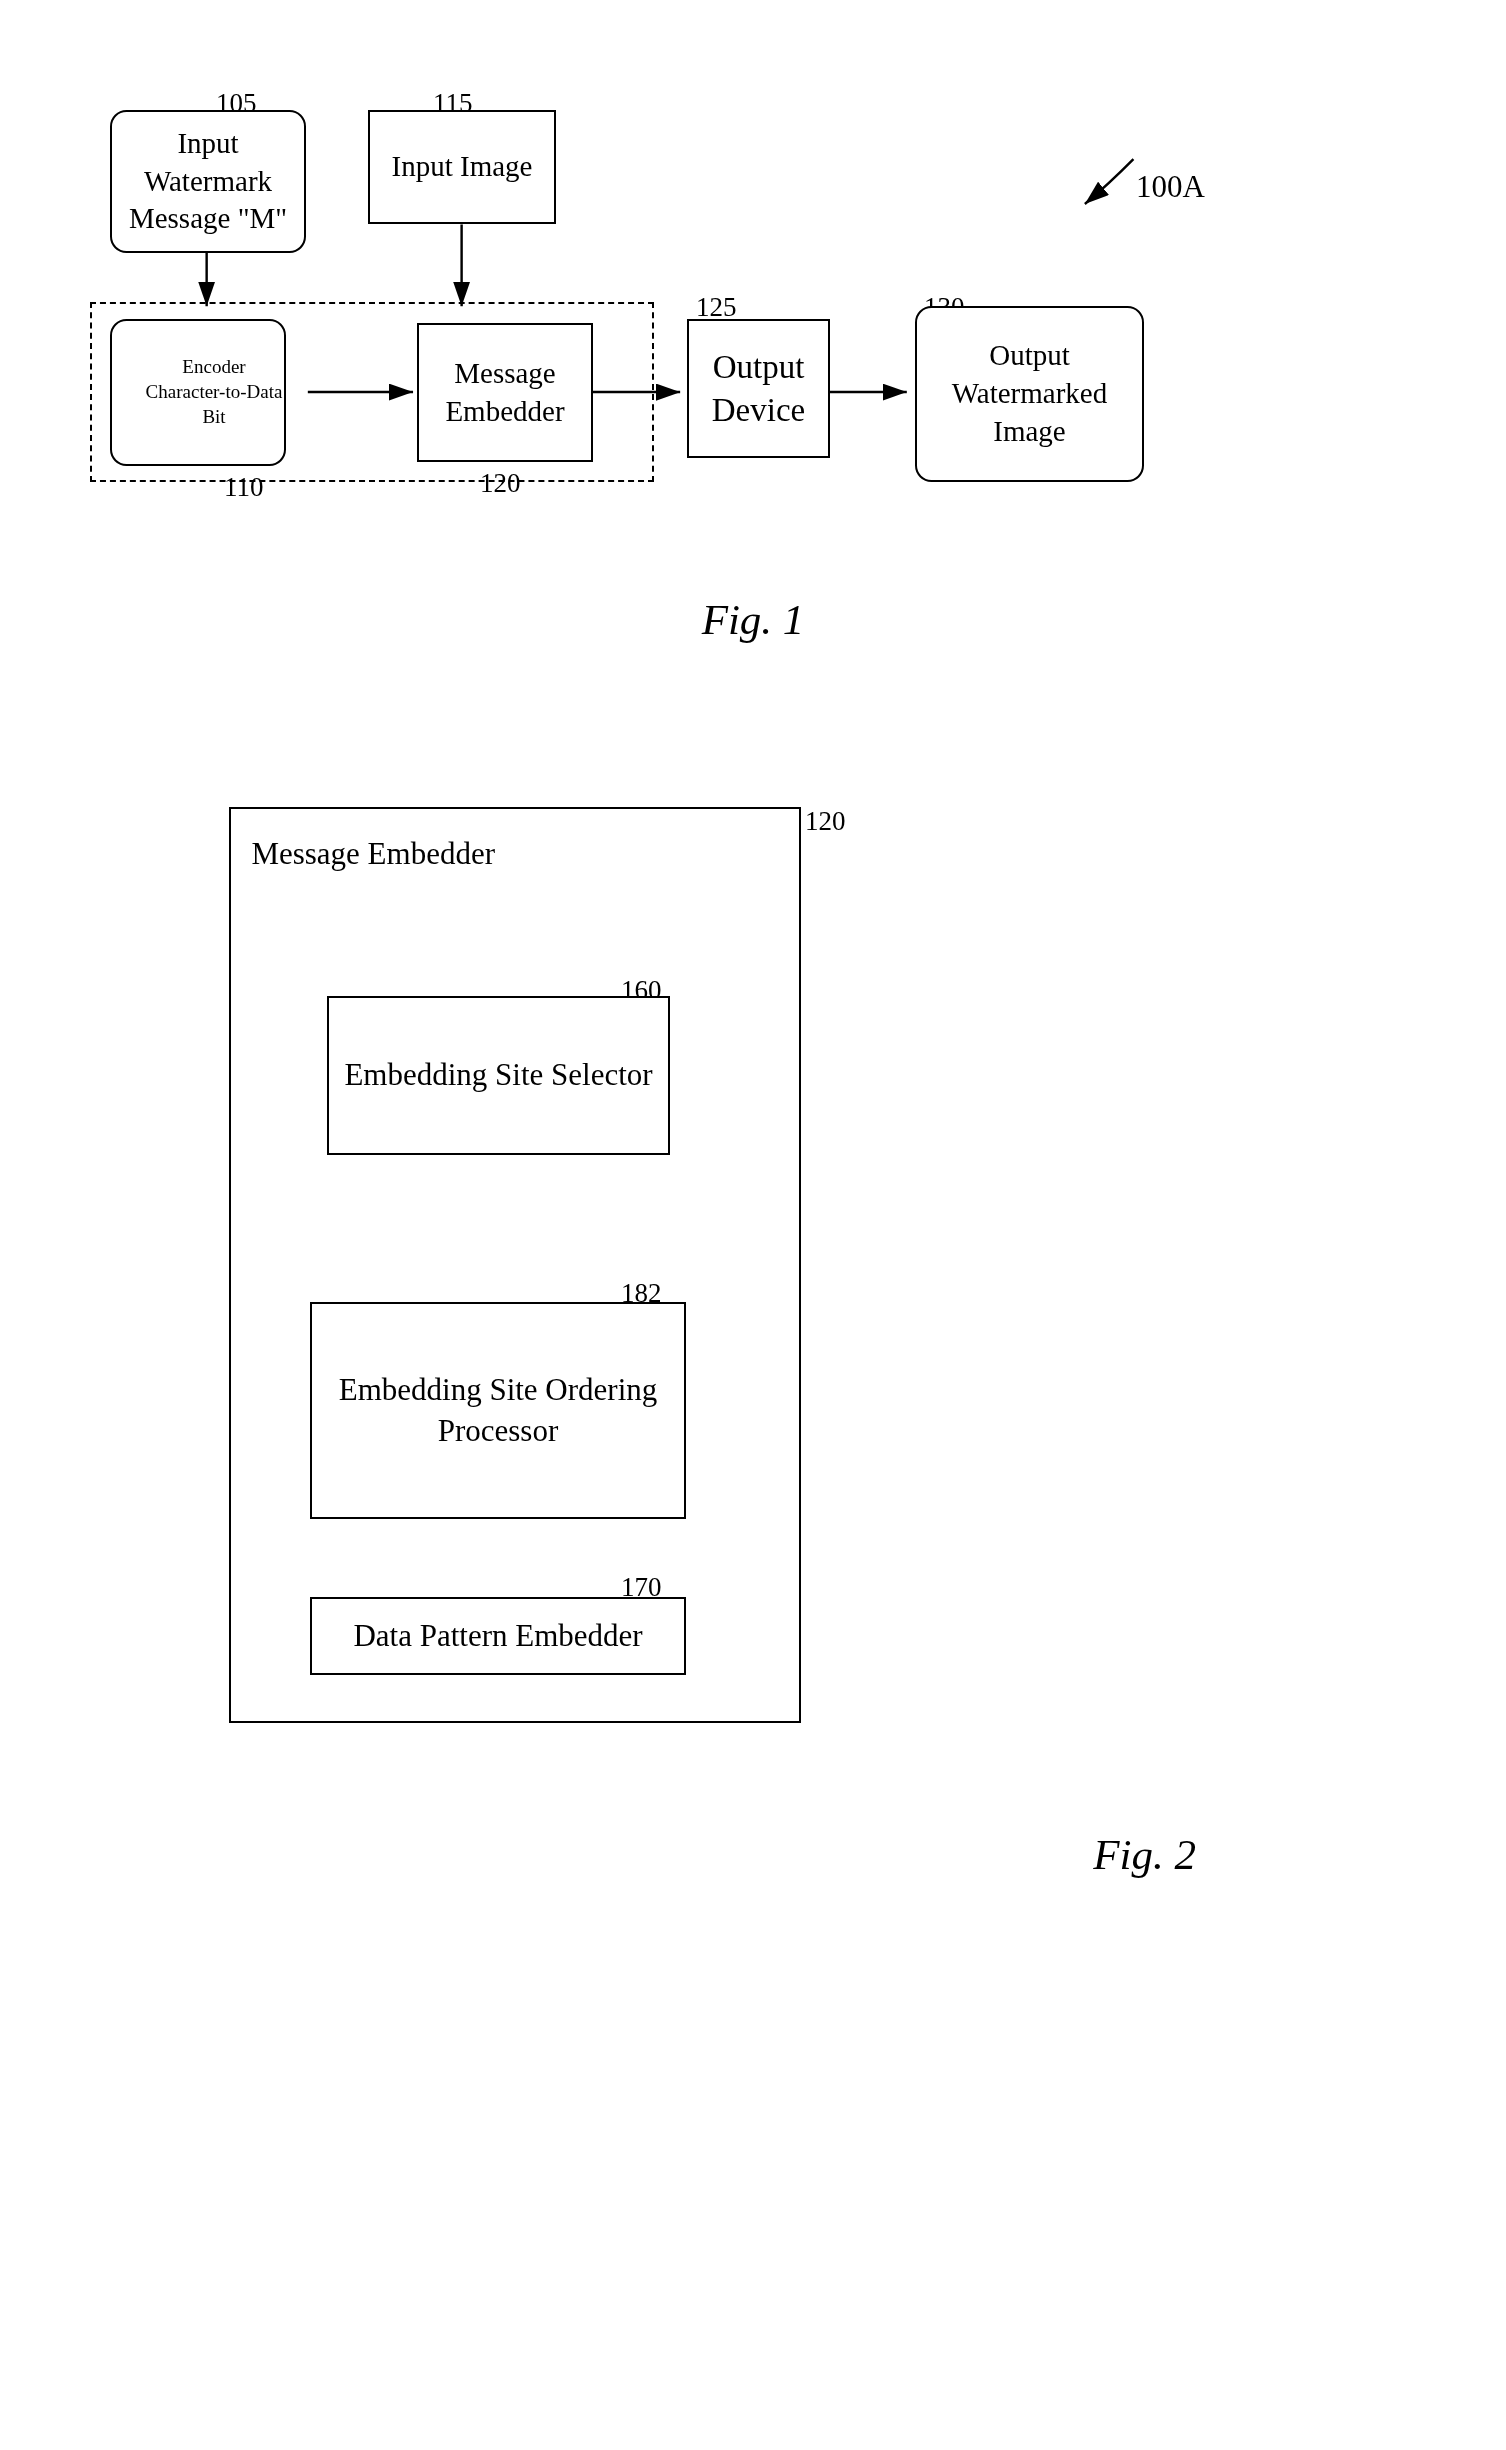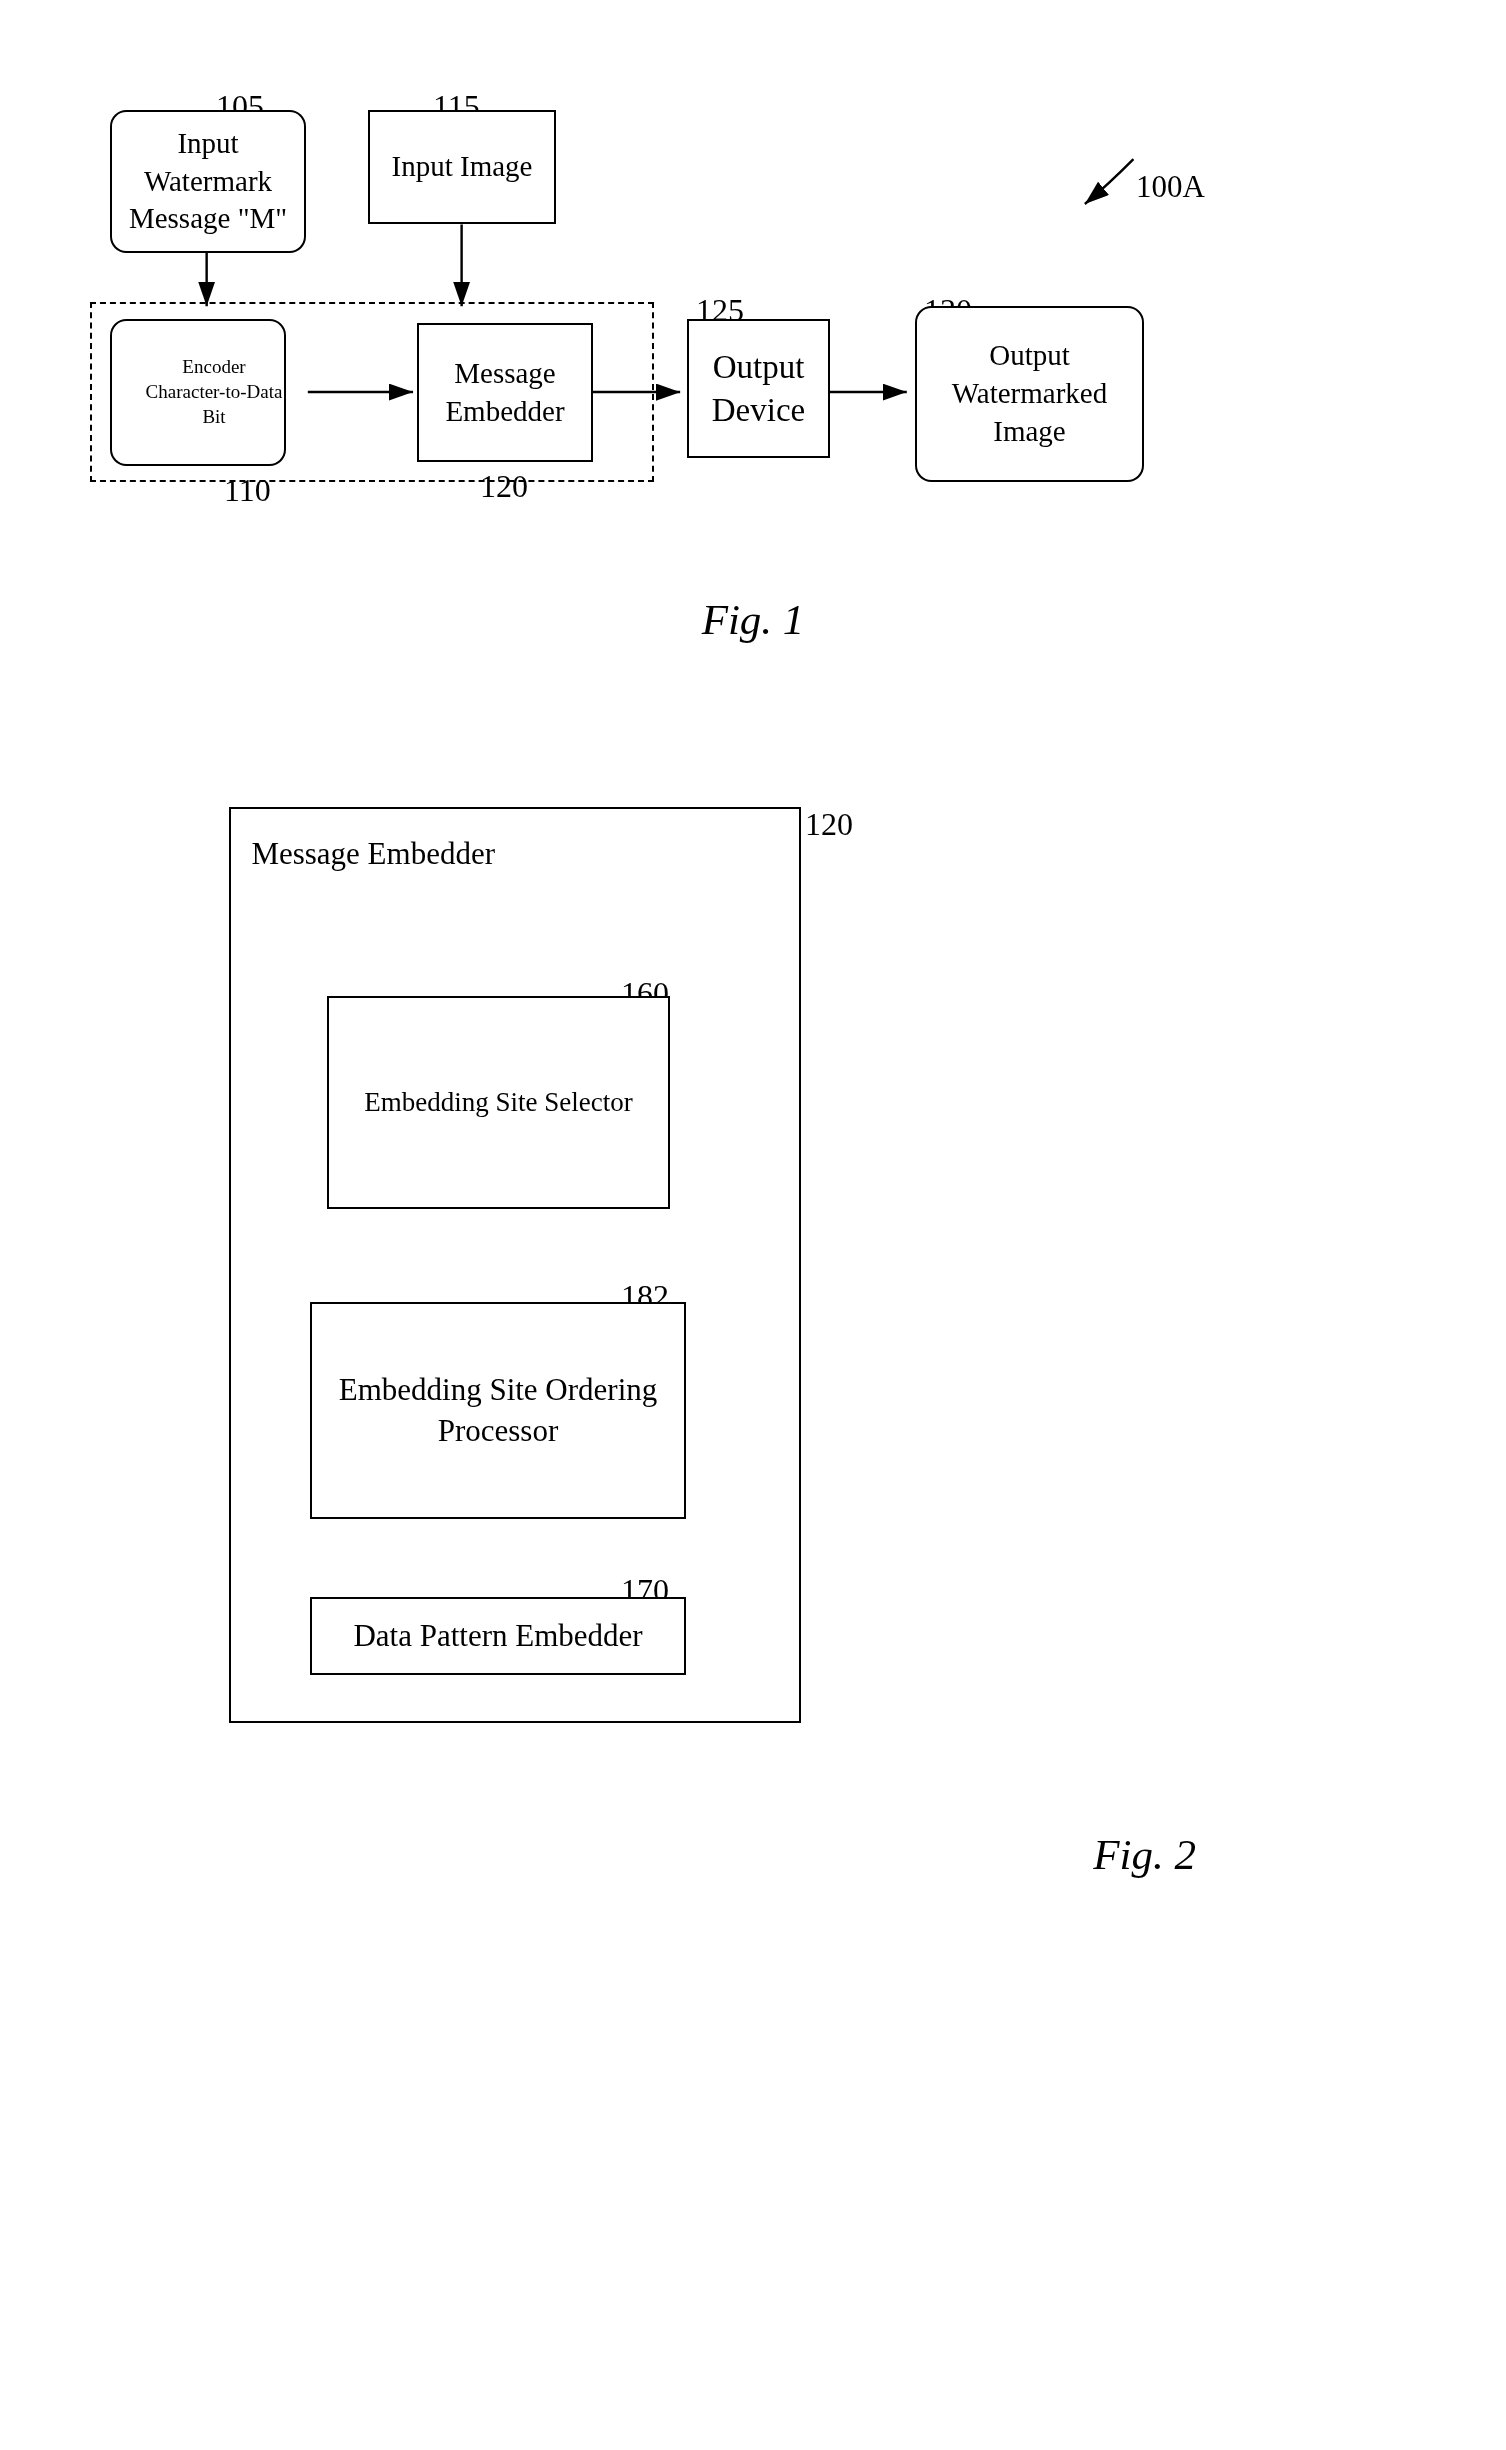--- a/index.html
+++ b/index.html
@@ -102,21 +102,21 @@
       top: 0;
       left: 0;
       width: 100%;
       height: 100%;
       pointer-events: none;
     }
 
     
     .ref-num {
       position: absolute;
-      font-size: 32px;
+      font-size: 27px;
       font-family: 'Times New Roman', Times, serif;
     }
   </style>
 </head>
 <body>
 
 <div class="page">
 
   <div class="fig1-section">
     <div class="fig1-diagram">
@@ -203,21 +203,21 @@
       </svg>
 
       <div class="box box-rect" style="left: 164px; top: 65px; width: 572px; height: 916px; font-size: 31px; align-items: flex-start; justify-content: flex-start; padding: 24.5px 20.4px 0 20.4px; border: 2.5px solid #000;">
         <span>Message Embedder</span>
       </div>
 
       <div class="ref-num" style="left: 740px; top: 64px;">120</div>
 
       <div class="ref-num" style="left: 556px; top: 233px;">160</div>
 
-      <div class="box box-rect" style="left: 262px; top: 254px; width: 343px; height: 213px; font-size: 27px;">
+      <div class="box box-rect" style="left: 262px; top: 254px; width: 343px; height: 159px; font-size: 31px;">
         <span>Embedding Site Selector</span>
       </div>
 
       <div class="ref-num" style="left: 556px; top: 536px;">182</div>
 
       <div class="box box-rect" style="left: 245px; top: 560px; width: 376px; height: 217px; font-size: 31px;">
         <span>Embedding Site Ordering Processor</span>
       </div>
 
       <div class="ref-num" style="left: 556px; top: 830px;">170</div>

